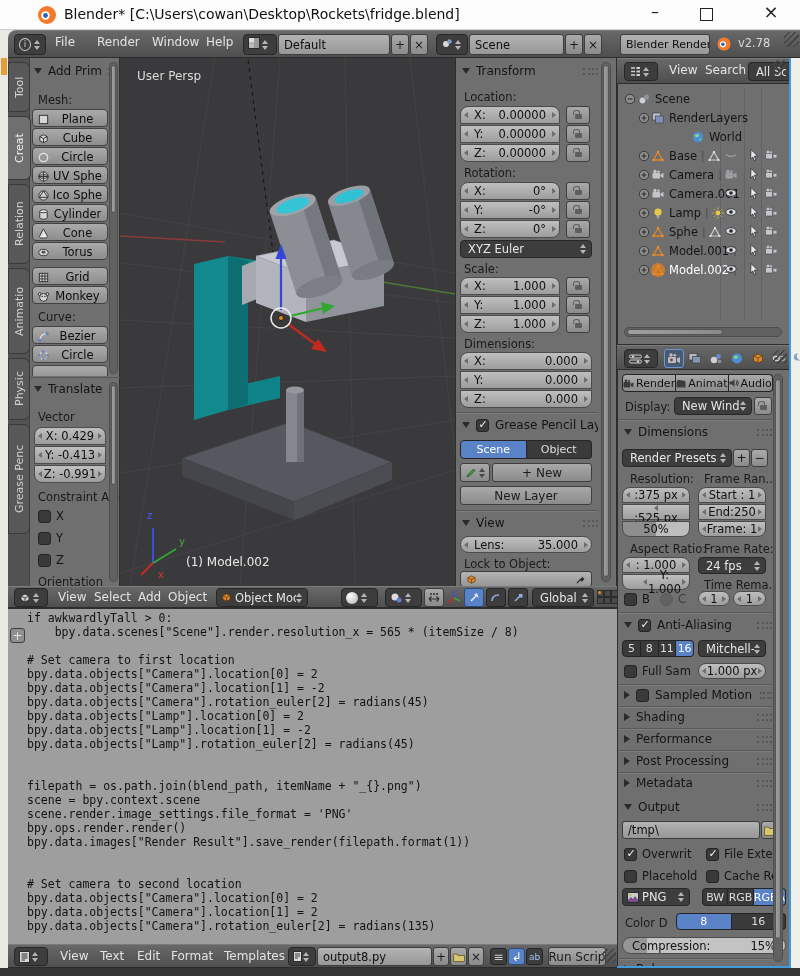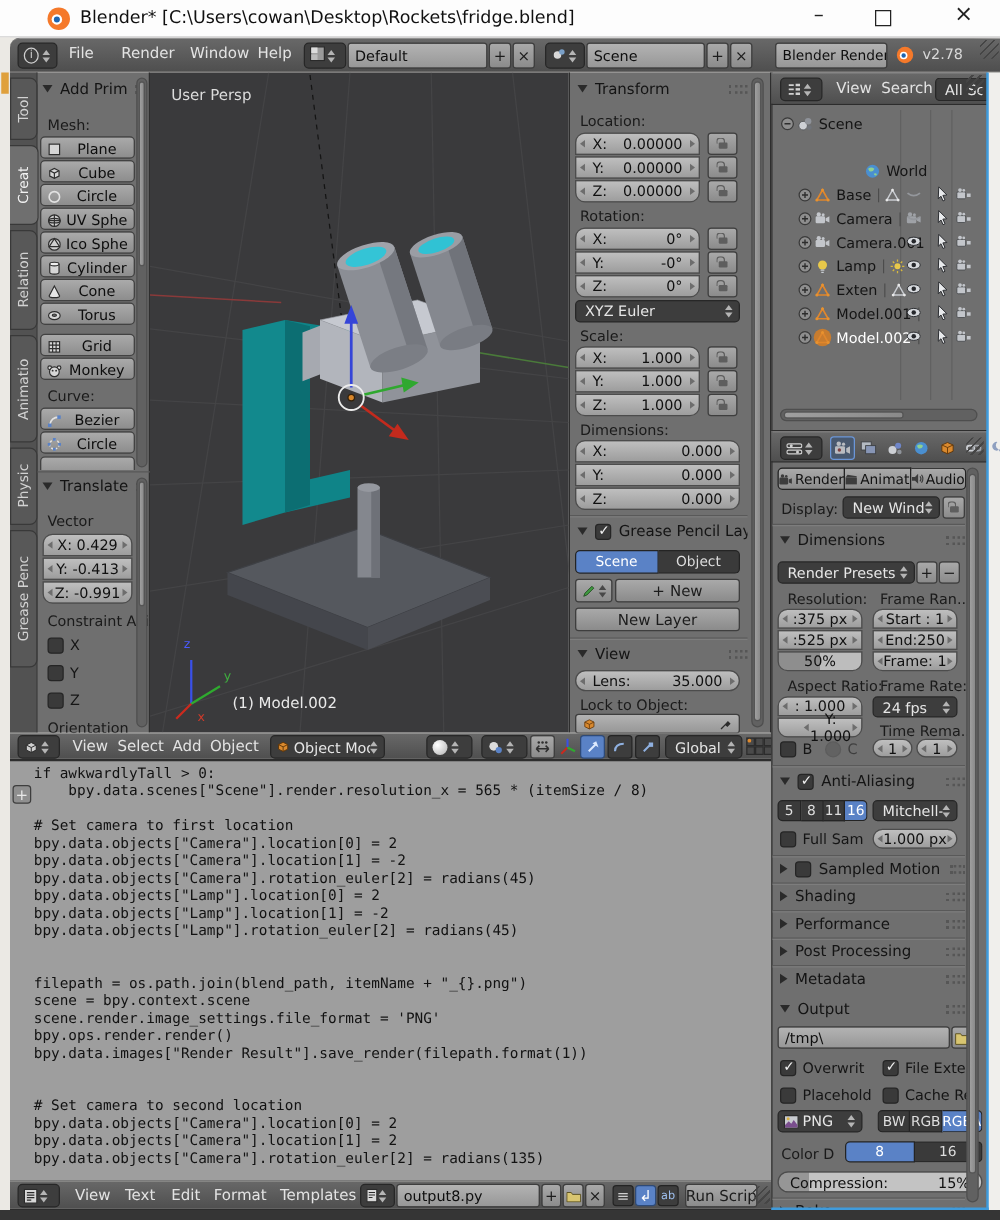--- a/index.html
+++ b/index.html
@@ -748,20 +748,36 @@
         </span>
         <span class="oicon" style="">
           <svg width="14" height="14" viewBox="0 0 14 14">
             <circle cx="5.5" cy="8.5" r="3.4" fill="#cdd0d5" stroke="#4a4c50" stroke-width="0.6"></circle>
             <circle cx="9.5" cy="5" r="2.6" fill="#8f939a"></circle>
             <circle cx="10.5" cy="10" r="1.9" fill="#6f737a"></circle>
           </svg>
         </span>
         <span class="olabel" style="">Scene</span>
       </div>
+      <div class="orow" style="top:50px;">
+        <span style="width:20px;flex:none;"></span>
+        <span class="oicon">
+          <svg width="12" height="12" viewBox="0 0 12 12">
+            <circle cx="6" cy="6" r="4.7" fill="#8e8e8e" stroke="#3a3a3a"></circle>
+            <path d="M6 3.6 V8.4 M3.6 6 H8.4" stroke="#2c2c2c" stroke-width="1.1"></path>
+          </svg>
+        </span>
+        <span class="oicon" style="">
+          <svg width="14" height="14" viewBox="0 0 14 14">
+            <rect x="1.5" y="2" width="8" height="7" fill="#b9bfc8" stroke="#45474b" stroke-width="0.7"></rect>
+            <rect x="4.5" y="5" width="8" height="7" fill="#7e90b8" stroke="#45474b" stroke-width="0.7"></rect>
+          </svg>
+        </span>
+        <span class="olabel" style="">RenderLayers</span>
+      </div>
       <div class="orow" style="top:69px;margin-left:40px;">
         <span style="width:20px;flex:none;"></span>
         <span style="width:14px;flex:none;"></span>
         <span class="oicon" style="">
           <svg width="14" height="14" viewBox="0 0 14 14">
             <circle cx="7" cy="7" r="5.2" fill="#4a8fd0"></circle>
             <path d="M3.5 5 Q6 3 8.5 5 Q7.5 8 4.5 7 Z" fill="#8fd08f"></path>
             <path d="M8 9 Q10 8 10.5 9.8 Q9 11.5 8 9 Z" fill="#8fd08f"></path>
           </svg>
         </span>
@@ -945,21 +961,21 @@
           </svg>
         </span>
         <span class="oicon" style="">
           <svg width="14" height="14" viewBox="0 0 14 14">
             <path d="M7 3 L11.5 11 L2.5 11 Z" fill="none" stroke="#e0862c" stroke-width="1.3"></path>
             <circle cx="7" cy="3" r="1.2" fill="#e8922f"></circle>
             <circle cx="2.5" cy="11" r="1.2" fill="#e8922f"></circle>
             <circle cx="11.5" cy="11" r="1.2" fill="#e8922f"></circle>
           </svg>
         </span>
-        <span class="olabel" style="">Exten</span>
+        <span class="olabel" style="">Sphe</span>
         <span style="color:#4c4c4c;margin-left:4px;font-size:11px;">|</span>
         <span class="oicon" style="margin-left:2px;">
           <svg width="14" height="14" viewBox="0 0 14 14">
             <path d="M7 3 L11.5 11 L2.5 11 Z" fill="none" stroke="#c9ccd1" stroke-width="1.2"></path>
             <circle cx="7" cy="3" r="1.1" fill="#e8e8e8"></circle>
             <circle cx="2.5" cy="11" r="1.1" fill="#e8e8e8"></circle>
             <circle cx="11.5" cy="11" r="1.1" fill="#e8e8e8"></circle>
           </svg>
         </span>
         <span class="oicon abs" style="left:107px;top:2px;">
@@ -1186,21 +1202,21 @@
   <div class="abs sqbtn" style="left:733px;top:449px;width:17px;height:18px;">+</div>
   <div class="abs sqbtn" style="left:751px;top:449px;width:17px;height:18px;">−</div>
 
   <span class="abs plabel" style="left:630px;top:472px;">Resolution:</span>
   <span class="abs plabel" style="left:704px;top:472px;">Frame Ran...</span>
   <div class="abs pill" style="left:622px;top:487px;width:68px;height:16px;border-radius:8px 8px 0 0;">
       <i class="pa pal"></i>
       <span class="pc">:375 px</span>
       <i class="pa par"></i>
     </div>
-  <div class="abs pill" style="left:622px;top:504px;width:68px;height:16px;border-radius:0;">
+  <div class="abs pill" style="left:622px;top:504px;width:68px;height:16px;border-radius:0;flex-direction:column;">
       <i class="pa pal"></i>
       <span class="pc">:525 px</span>
       <i class="pa par"></i>
     </div>
   <div class="abs pill" style="left:622px;top:521px;width:68px;height:16px;border-radius:0 0 8px 8px;background:linear-gradient(to right,#8e8e8e 0 50%,#bdbdbd 50% 100%);">
       <span class="pc">50%</span>
     </div>
   <div class="abs pill" style="left:698px;top:487px;width:68px;height:16px;border-radius:8px 8px 0 0;">
       <i class="pa pal"></i>
       <span class="pc">Start : 1</span>

